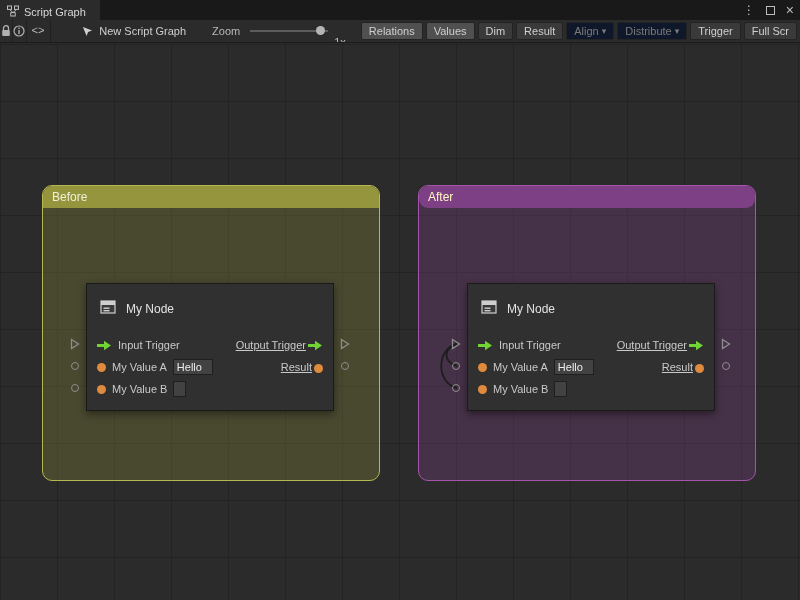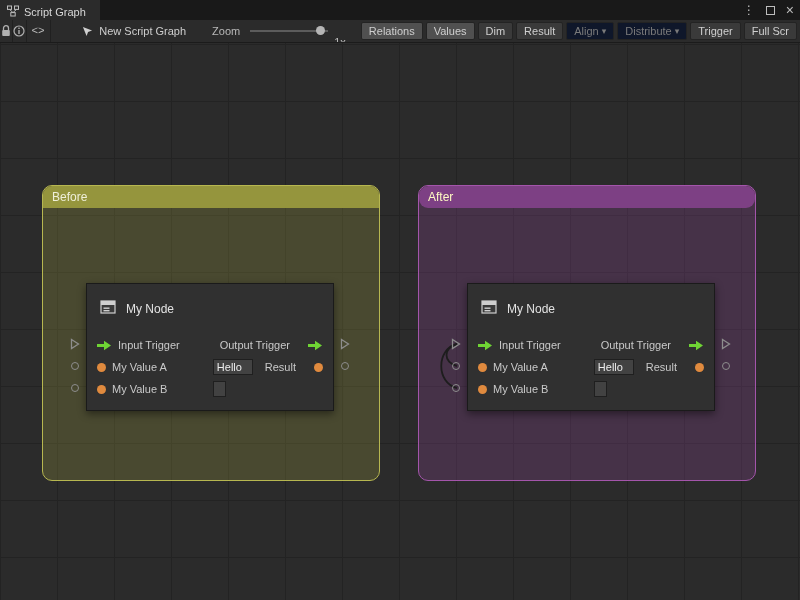--- a/index.html
+++ b/index.html
@@ -58,24 +58,24 @@
   .group.after { border:1px solid #a455ab; background:rgba(141,70,148,0.28); }
   .group.after .group-header { background:#7d4084; color:#fef9c3;border-radius:9px; }
 
   
   .graph-node { position:absolute; width:248px; height:128px; background:#303030;
                 border:1px solid #1a1a1a; box-shadow:0 3px 8px rgba(0,0,0,0.45); }
   .node-header { height:50px; display:flex; align-items:center; gap:9px; padding:0 12px; }
   .node-title { font-size:12px; color:#e3e3e3; }
   .nrow { height:22px; display:flex; align-items:center; padding:0 10px; font-size:11px; color:#c9c9c9; }
   .nleft { display:flex; align-items:center; gap:6px; }
-  .nright { margin-left:auto; display:flex; align-items:center; gap:18px; }
+  .nright { margin-left:auto; display:flex; align-items:flex-end; gap:2px;text-decoration:underline; }
   .vdot { width:9px; height:9px; border-radius:50%; background:#e08a3e; flex:none; }
   .field { height:16px; background:#424242; border:1px solid #1f1f1f; color:#ececec;
-           font-size:11px; font-family:"Liberation Sans", sans-serif; padding:0 3px;margin-left:40px; }
+           font-size:11px; font-family:"Liberation Sans", sans-serif; padding:0 3px; }
   .field.a { width:40px; } .field.b { width:13px; }
 
   
   .oport { position:absolute; width:12px; height:12px; display:flex; align-items:center;
            justify-content:center; }
   .ocircle { width:8px; height:8px; border:1.5px solid #8d8d8d; border-radius:50%; }
 
   .wires { position:absolute; left:0; top:0; pointer-events:none; }
 </style>
 </head>

